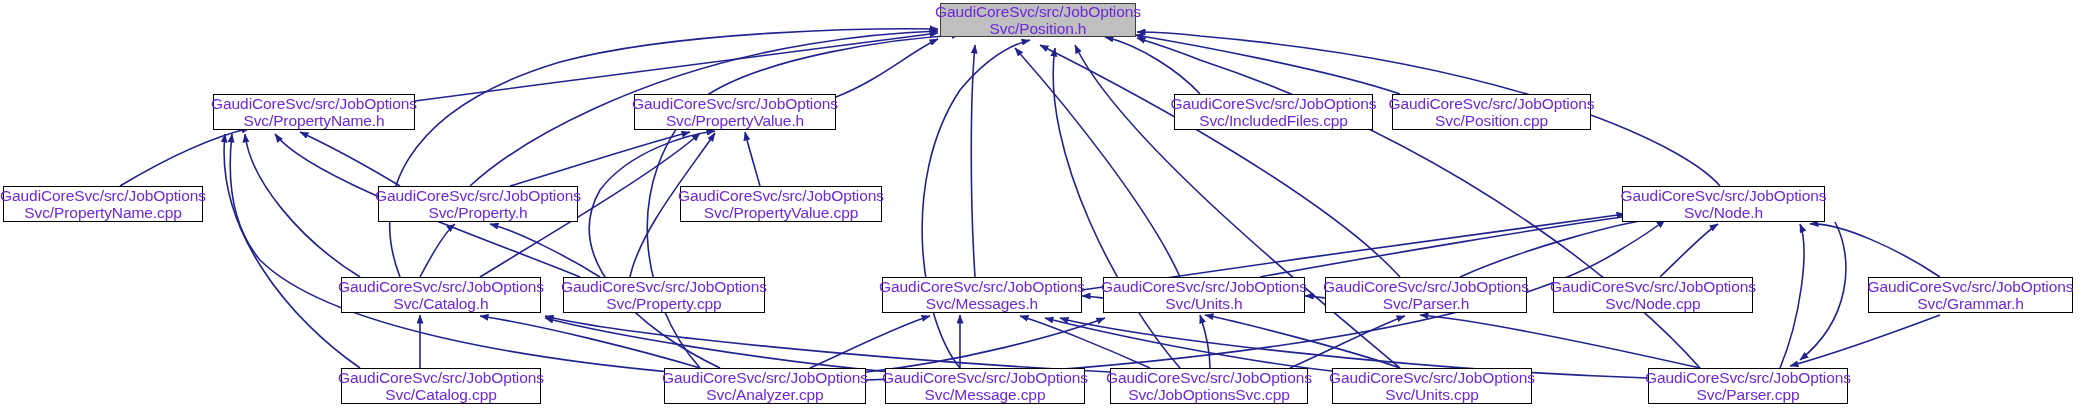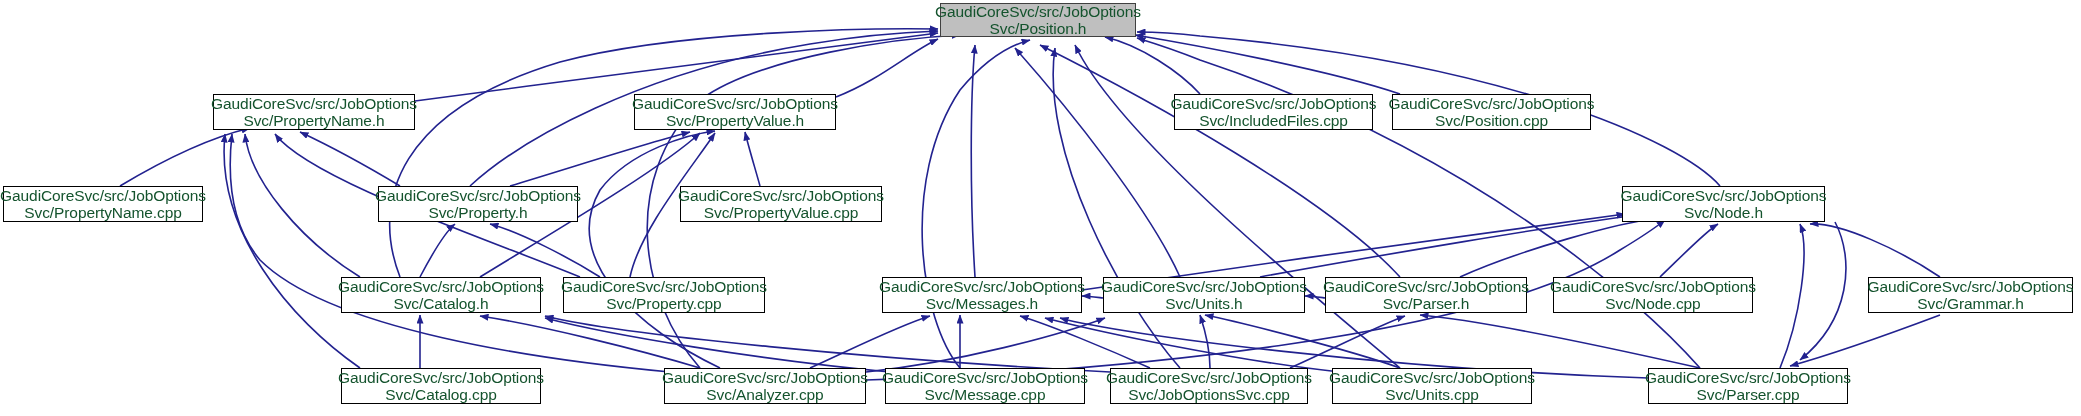--- a/index.html
+++ b/index.html
@@ -23,21 +23,21 @@
     top: 0;
     width: 2081px;
     height: 416px;
     pointer-events: none;
   }
   .node {
     position: absolute;
     box-sizing: border-box;
     border: 1px solid #000000;
     background: #ffffff;
-    color: #14532d;
+    color: #6d28d9;
     font-size: 15.5px;
     line-height: 17px;
     text-align: center;
     display: flex;
     align-items: center;
     justify-content: center;
     white-space: pre-line;
     letter-spacing: -0.1px;
     z-index: 5;
   }

